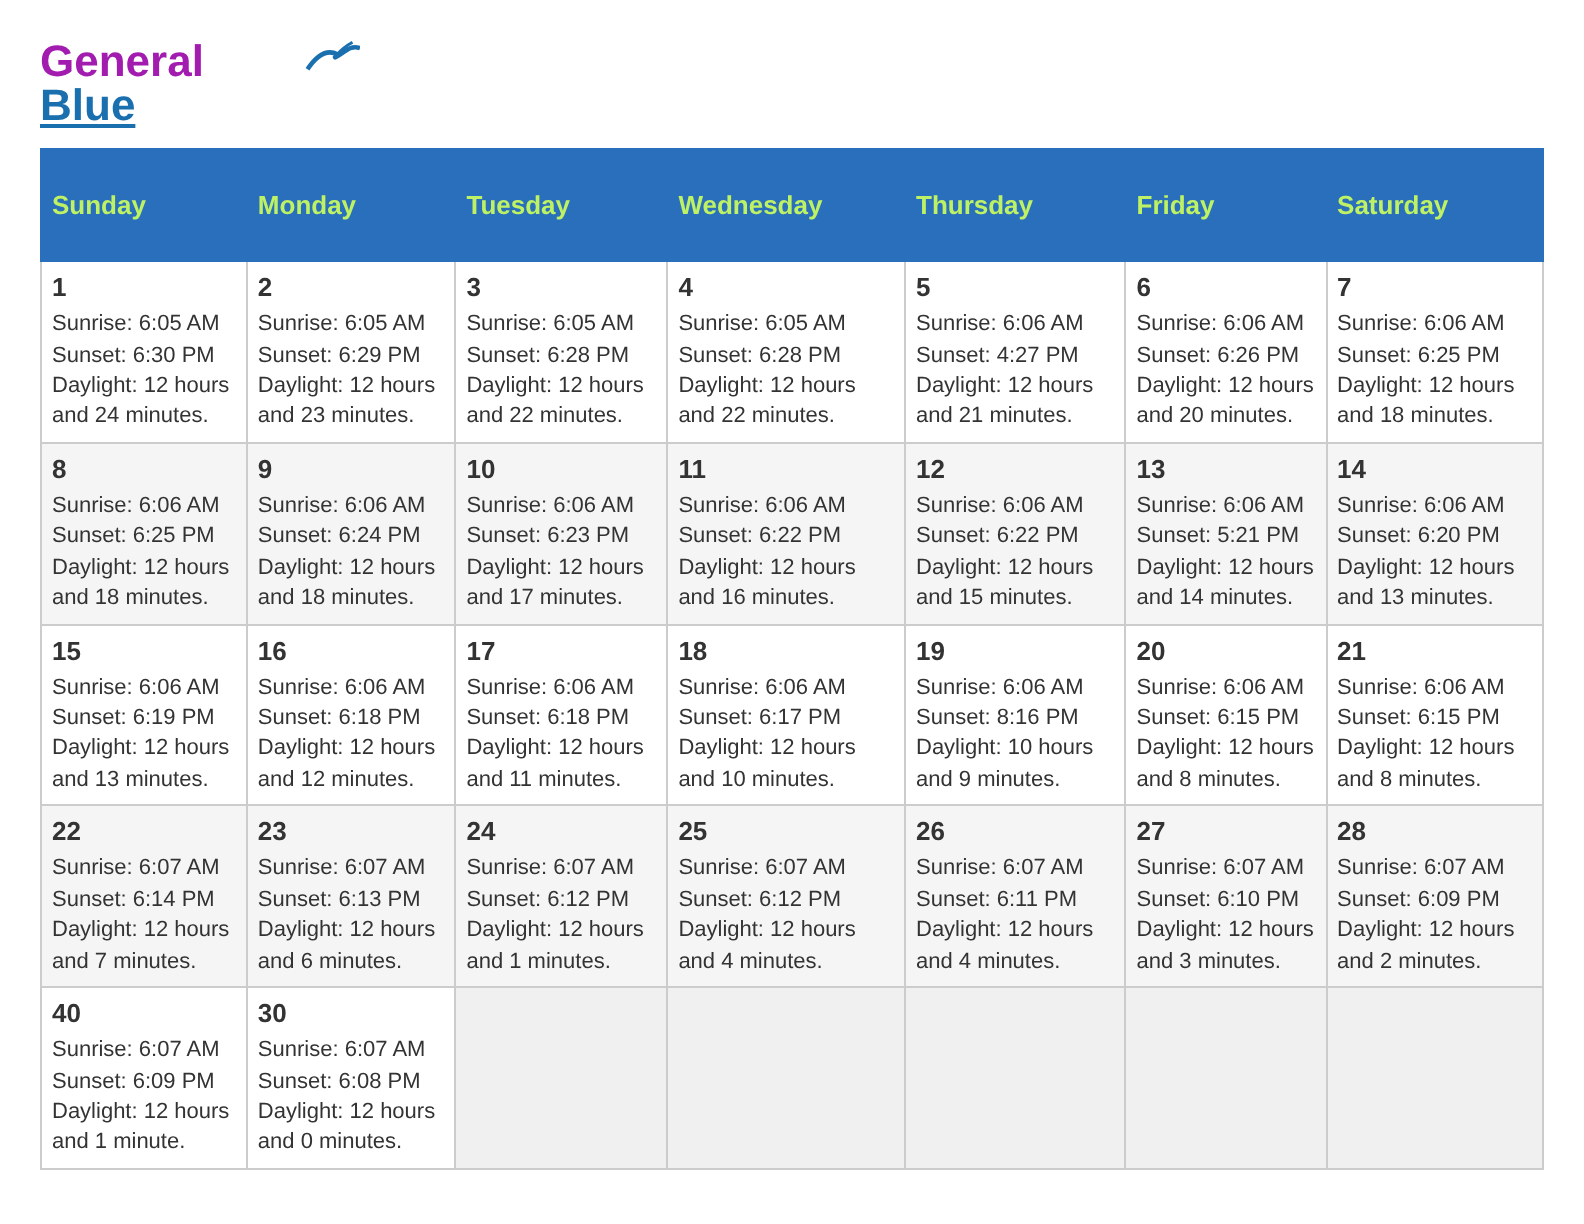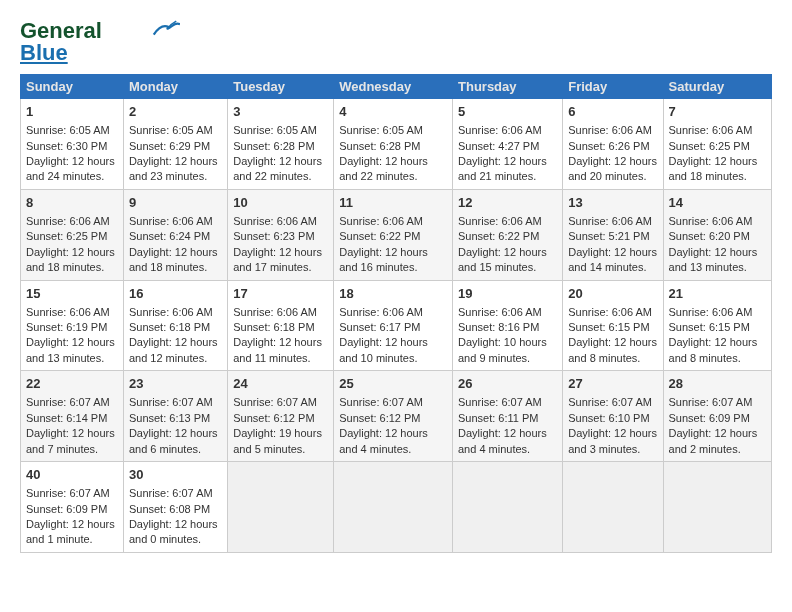--- a/index.html
+++ b/index.html
@@ -20,21 +20,21 @@
       display: flex;
       flex-direction: column;
       align-items: flex-start;
     }
     .logo-text {
       font-size: 22px;
       font-weight: bold;
       color: #333;
       line-height: 1;
     }
-    .logo-text span.blue { color: #14532d; }
+    .logo-text span.blue { color: #a21caf; }
     .logo-bird {
       width: 30px;
       height: 20px;
       margin-left: 48px;
       margin-top: -4px;
     }
     .title-block {
       text-align: right;
     }
     .title-block h1 {
@@ -47,23 +47,23 @@
       font-weight: normal;
       color: #555;
     }
     table {
       width: 100%;
       border-collapse: collapse;
       font-size: 11px;
     }
     thead tr th {
       background-color: #2a6fbb;
-      color: #e5e5e5;
+      color: #bef264;
       text-align: left;
-      padding: 4px 5px;
+      padding: 20px 5px;
       font-size: 13px;
       font-weight: bold;
       border: 1px solid #2a6fbb;
     }
     tbody tr td {
       border: 1px solid #ccc;
       vertical-align: top;
       padding: 4px 5px;
       color: #333;
       line-height: 1.4;
@@ -142,21 +142,21 @@
         <td><span class="day-num">16</span><span>Sunrise: 6:06 AM</span><br><span>Sunset: 6:18 PM</span><br><span>Daylight: 12 hours and 12 minutes.</span></td>
         <td><span class="day-num">17</span><span>Sunrise: 6:06 AM</span><br><span>Sunset: 6:18 PM</span><br><span>Daylight: 12 hours and 11 minutes.</span></td>
         <td><span class="day-num">18</span><span>Sunrise: 6:06 AM</span><br><span>Sunset: 6:17 PM</span><br><span>Daylight: 12 hours and 10 minutes.</span></td>
         <td><span class="day-num">19</span><span>Sunrise: 6:06 AM</span><br><span>Sunset: 8:16 PM</span><br><span>Daylight: 10 hours and 9 minutes.</span></td>
         <td><span class="day-num">20</span><span>Sunrise: 6:06 AM</span><br><span>Sunset: 6:15 PM</span><br><span>Daylight: 12 hours and 8 minutes.</span></td>
         <td><span class="day-num">21</span><span>Sunrise: 6:06 AM</span><br><span>Sunset: 6:15 PM</span><br><span>Daylight: 12 hours and 8 minutes.</span></td>
       </tr>
       <tr>
         <td><span class="day-num">22</span><span>Sunrise: 6:07 AM</span><br><span>Sunset: 6:14 PM</span><br><span>Daylight: 12 hours and 7 minutes.</span></td>
         <td><span class="day-num">23</span><span>Sunrise: 6:07 AM</span><br><span>Sunset: 6:13 PM</span><br><span>Daylight: 12 hours and 6 minutes.</span></td>
-        <td><span class="day-num">24</span><span>Sunrise: 6:07 AM</span><br><span>Sunset: 6:12 PM</span><br><span>Daylight: 19 hours and 5 minutes.</span></td>
+        <td><span class="day-num">24</span><span>Sunrise: 6:07 AM</span><br><span>Sunset: 6:12 PM</span><br><span>Daylight: 12 hours and 1 minutes.</span></td>
         <td><span class="day-num">25</span><span>Sunrise: 6:07 AM</span><br><span>Sunset: 6:12 PM</span><br><span>Daylight: 12 hours and 4 minutes.</span></td>
         <td><span class="day-num">26</span><span>Sunrise: 6:07 AM</span><br><span>Sunset: 6:11 PM</span><br><span>Daylight: 12 hours and 4 minutes.</span></td>
         <td><span class="day-num">27</span><span>Sunrise: 6:07 AM</span><br><span>Sunset: 6:10 PM</span><br><span>Daylight: 12 hours and 3 minutes.</span></td>
         <td><span class="day-num">28</span><span>Sunrise: 6:07 AM</span><br><span>Sunset: 6:09 PM</span><br><span>Daylight: 12 hours and 2 minutes.</span></td>
       </tr>
       <tr>
         <td><span class="day-num">40</span><span>Sunrise: 6:07 AM</span><br><span>Sunset: 6:09 PM</span><br><span>Daylight: 12 hours and 1 minute.</span></td>
         <td><span class="day-num">30</span><span>Sunrise: 6:07 AM</span><br><span>Sunset: 6:08 PM</span><br><span>Daylight: 12 hours and 0 minutes.</span></td>
         <td class="empty-cell"></td>
         <td class="empty-cell"></td>

